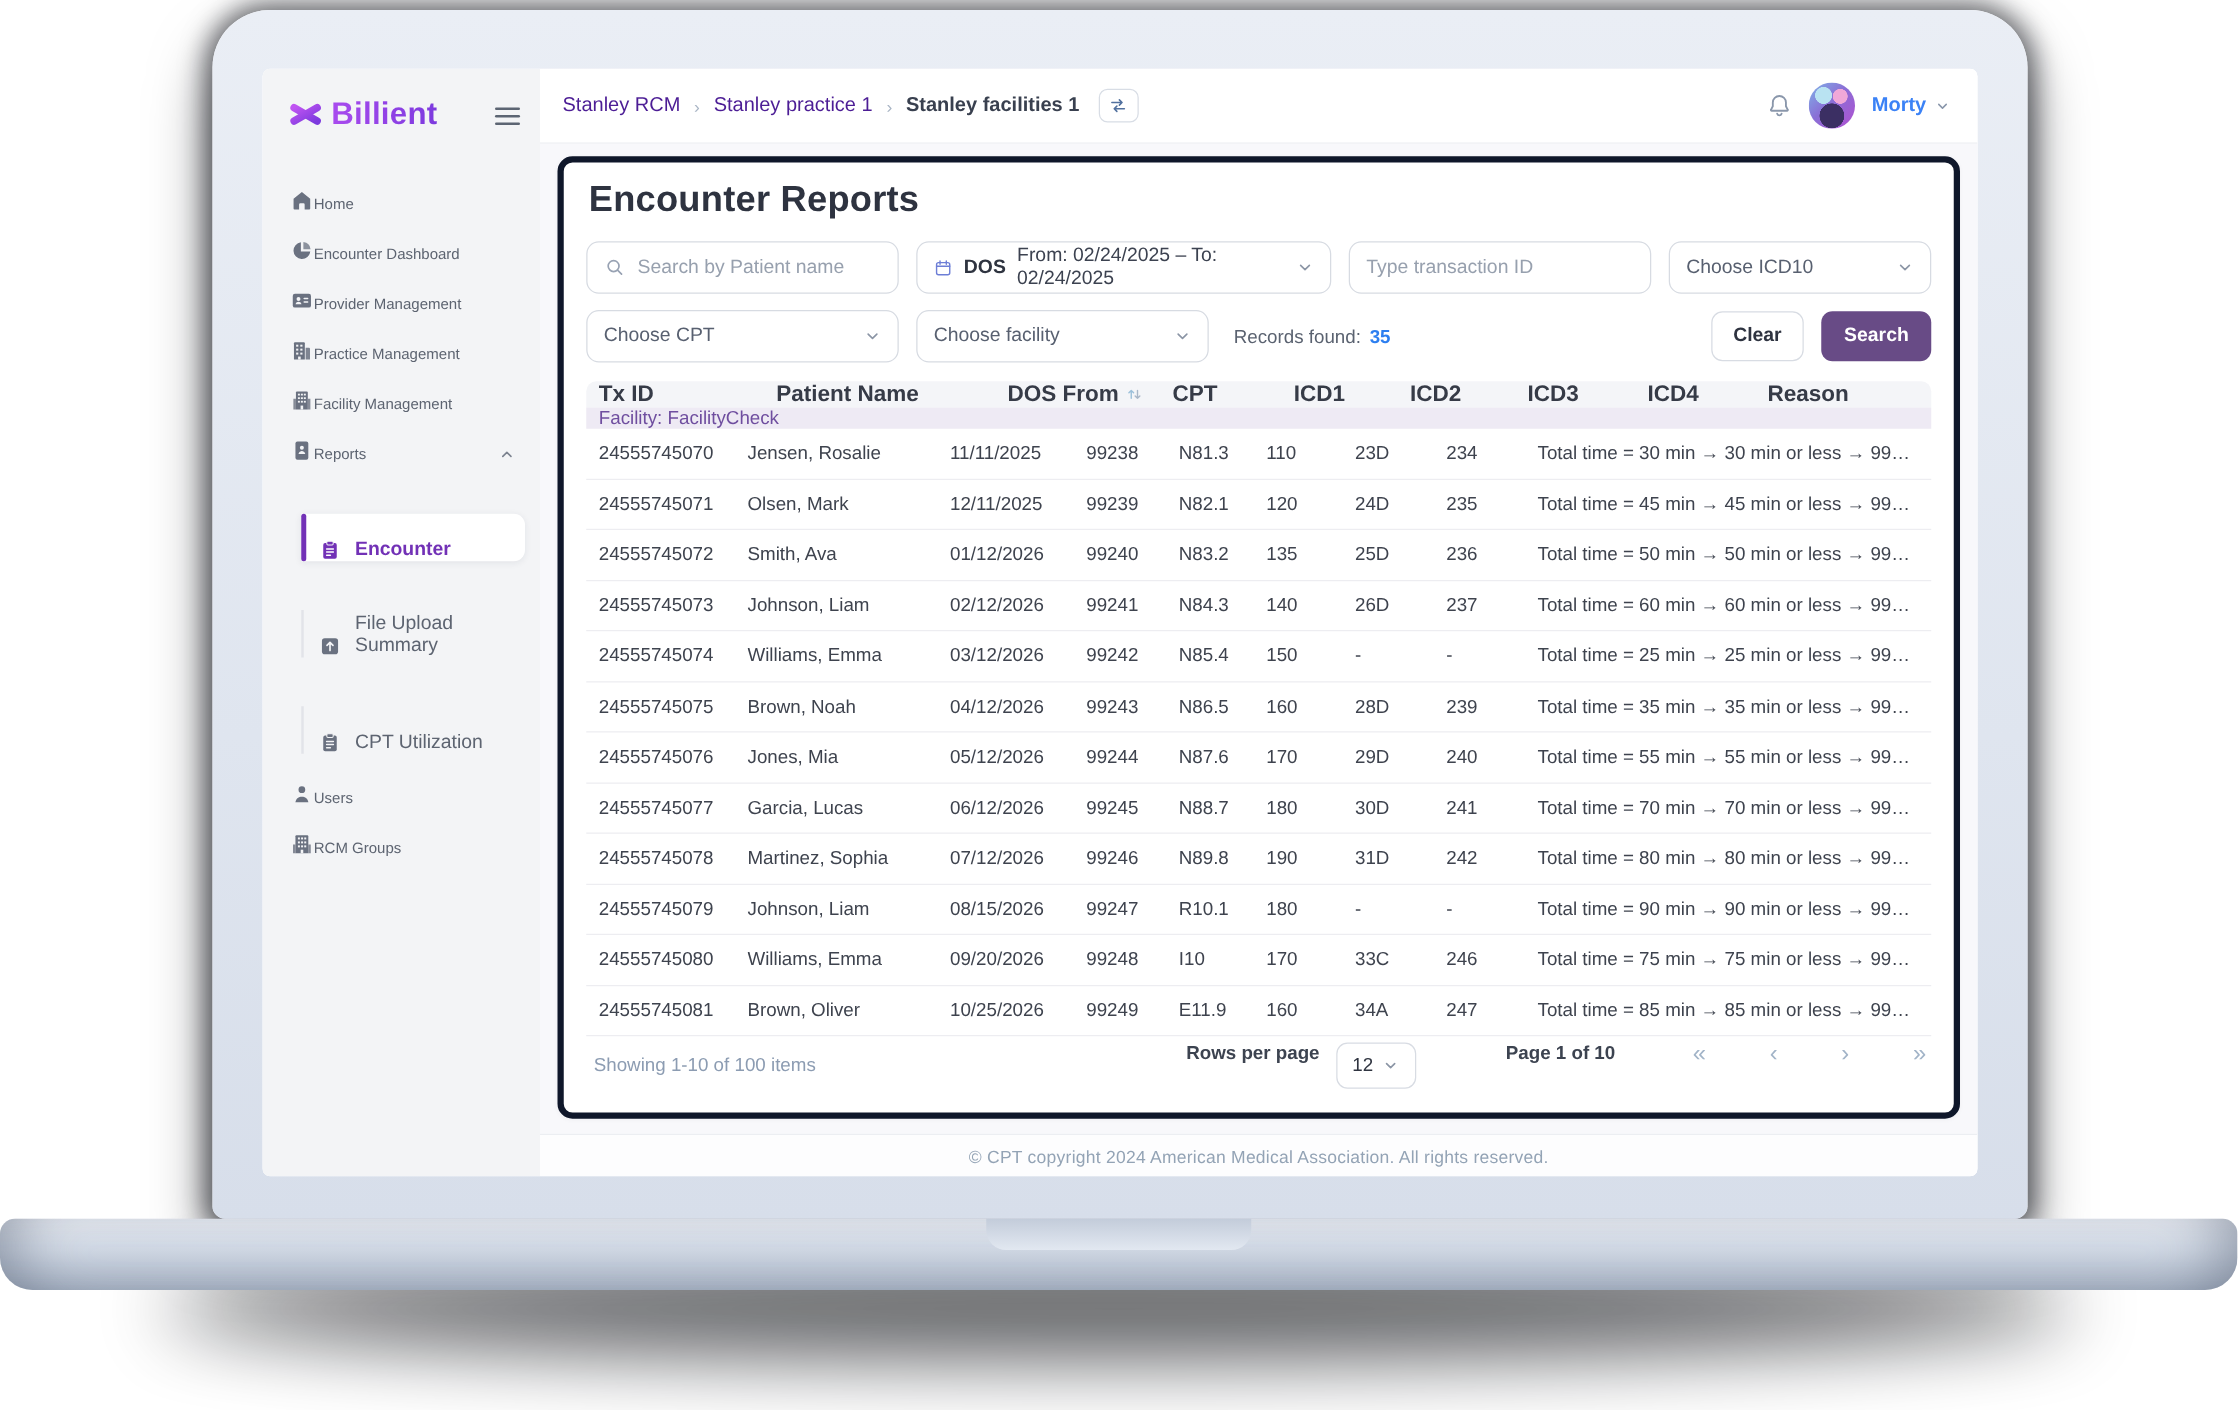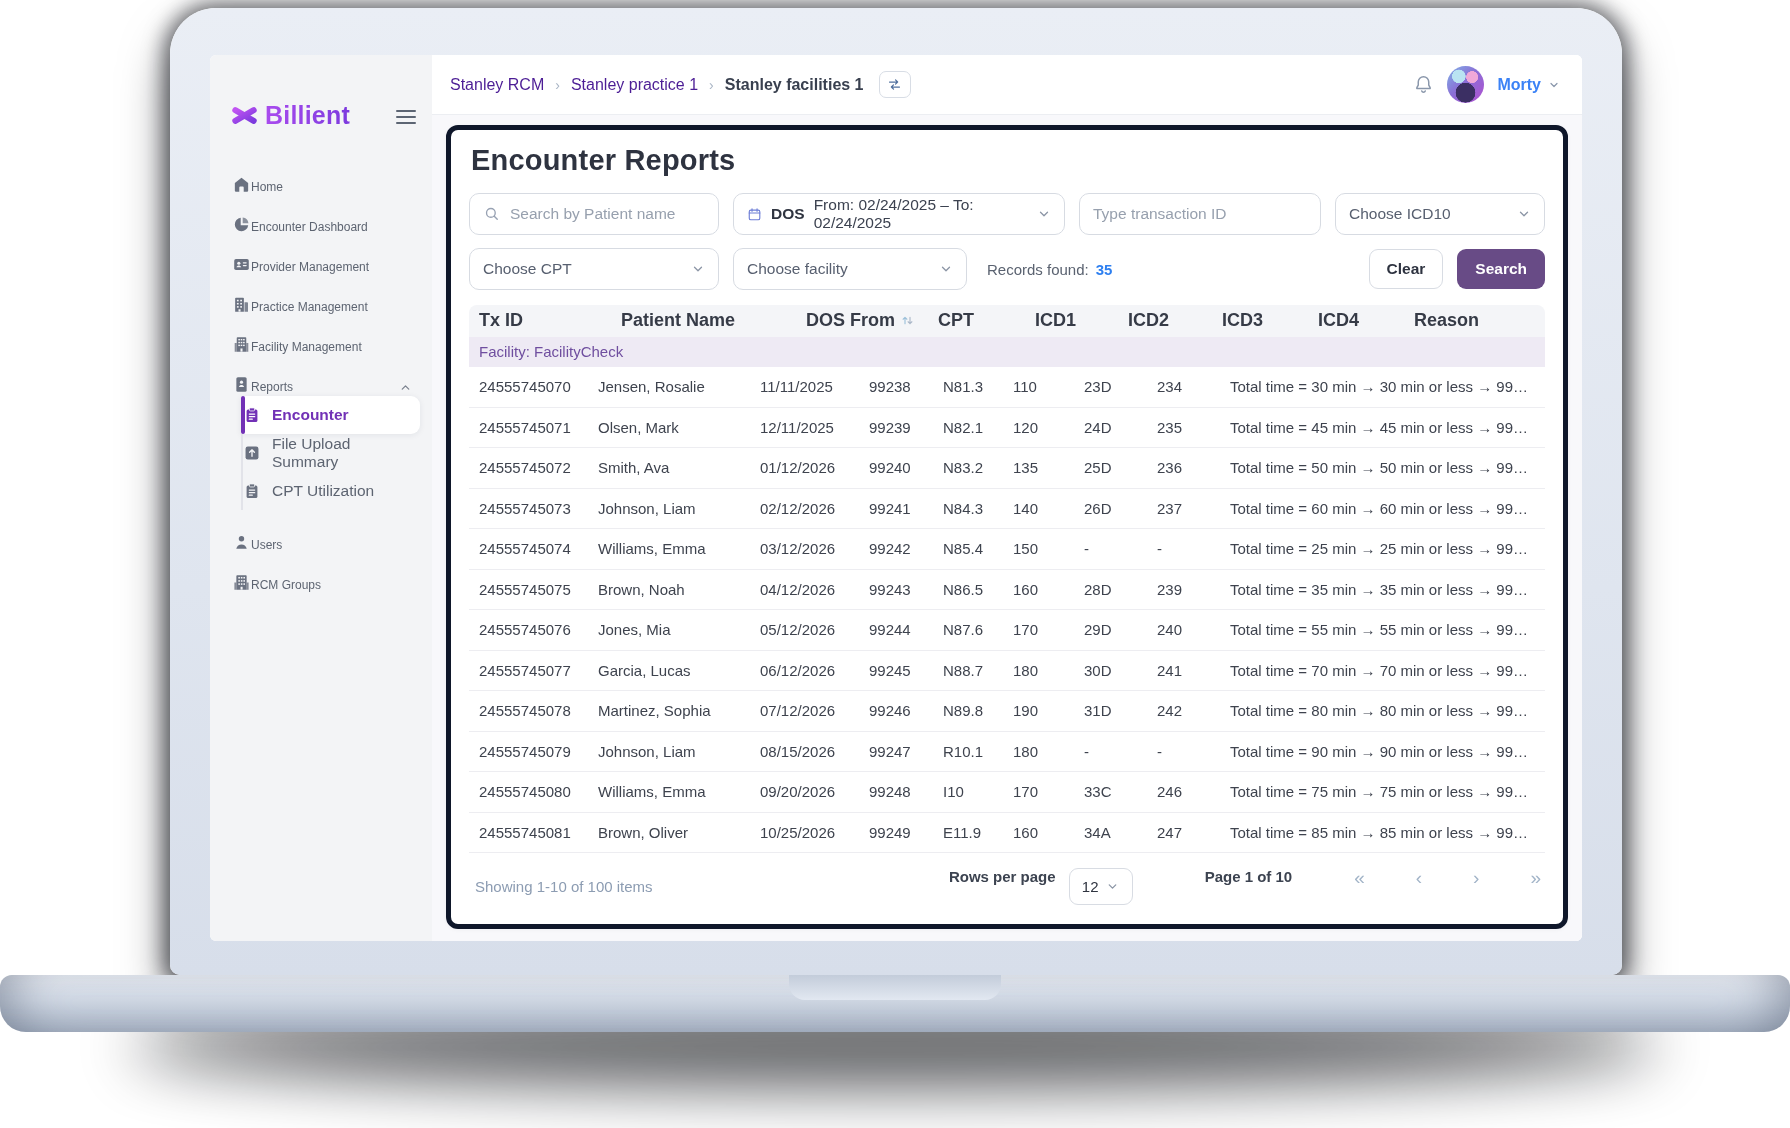--- a/index.html
+++ b/index.html
@@ -17,35 +17,35 @@
     border-radius:12px 12px 26px 26px;
     box-shadow:inset -40px 0 50px -30px rgba(90,100,120,.55), inset 40px 0 50px -30px rgba(90,100,120,.55); }
   .base-notch { position:absolute; left:50%; top:0; transform:translateX(-50%); width:212px; height:25px;
     background:linear-gradient(180deg,#c3ccda 0%,#e2e8f1 100%); border-radius:0 0 16px 16px; }
 
   
   .app { position:absolute; left:40px; top:47px; width:1372px; height:886px; background:#ffffff; border-radius:6px; display:flex; overflow:hidden; }
 
   
   .sidebar { width:222px; min-width:222px; background:#f3f4f6; padding:20px 12px 16px 14px; display:flex; flex-direction:column; }
-  .side-head { display:flex; align-items:center; justify-content:space-between; padding:2px 4px 24px 6px;margin-top:24px; }
+  .side-head { display:flex; align-items:center; justify-content:space-between; padding:2px 4px 24px 6px; }
   .logo { display:flex; align-items:center; gap:6px; }
   .logo-text { font-size:25px; font-weight:800; letter-spacing:.2px;
     background:linear-gradient(90deg,#a94bee 0%,#7c3ade 100%);
     -webkit-background-clip:text; background-clip:text; color:transparent; }
   .hamburger { width:20px; height:16px; display:flex; flex-direction:column; justify-content:space-between; cursor:pointer; padding-top:2px; }
   .hamburger span { display:block; height:2px; background:#5c6573; border-radius:2px; }
   .hamburger span:nth-child(2){ width:100%; } .hamburger span:nth-child(1){ width:100%; } .hamburger span:nth-child(3){ width:100%; }
 
   .nav { display:flex; flex-direction:column; }
   .nav-item { height:40px; display:flex; align-items:flex-end; padding:0 8px; color:#5d6471; font-size:12px; cursor:pointer; border-radius:8px; }
   .nav-item .ni { width:19px; height:19px; color:#6a7180; flex:0 0 19px; }
   .nav-item .chev { margin-left:auto; width:13px; height:13px; color:#7b828f; }
   .subnav { margin:2px 0 2px 17px; display:flex; flex-direction:column; }
-  .subitem { position:relative; height:38px; display:flex; align-items:center; gap:11px; padding:0 10px 0 2px; font-size:15.5px; color:#5d6471; cursor:pointer; }
+  .subitem { position:relative; height:38px; display:flex; align-items:flex-end; gap:11px; padding:0 10px 0 14px; font-size:15.5px; color:#5d6471; cursor:pointer;margin-top:39px; }
   .subitem::before { content:""; position:absolute; left:0; top:0; bottom:0; width:2px; background:#e2e3e9; }
   .subitem .ni { width:18px; height:18px; color:#6a7180; flex:0 0 18px; }
   .subitem.active { background:#ffffff; border-radius:0 9px 9px 0; box-shadow:0 1px 6px rgba(30,35,70,.08); color:#7231b6; font-weight:700; }
   .subitem.active::before { width:3.5px; background:#7231b6; border-radius:3px; }
   .subitem.active .ni { color:#7231b6; }
 
   
   .main { flex:1; display:flex; flex-direction:column; background:#ffffff; min-width:0; }
   .topbar { height:60px; min-height:60px; display:flex; align-items:center; justify-content:space-between; padding:0 22px 0 18px; border-bottom:1px solid #eceef2; background:#ffffff; }
   .crumbs { display:flex; align-items:center; gap:11px; font-size:16px; }
@@ -546,20 +546,21 @@
                   <span class="pg-btn">‹</span>
                   <span class="pg-btn">›</span>
                   <span class="pg-btn">»</span>
                 </div>
               </div>
             </div>
 
           </div>
         </div>
 
+        <div class="copyright">© CPT copyright 2024 American Medical Association.  All rights reserved.</div>
       </div>
 
     </div>
   </div>
 
   <div class="base">
     <div class="base-notch"></div>
   </div>
 </div>
 

